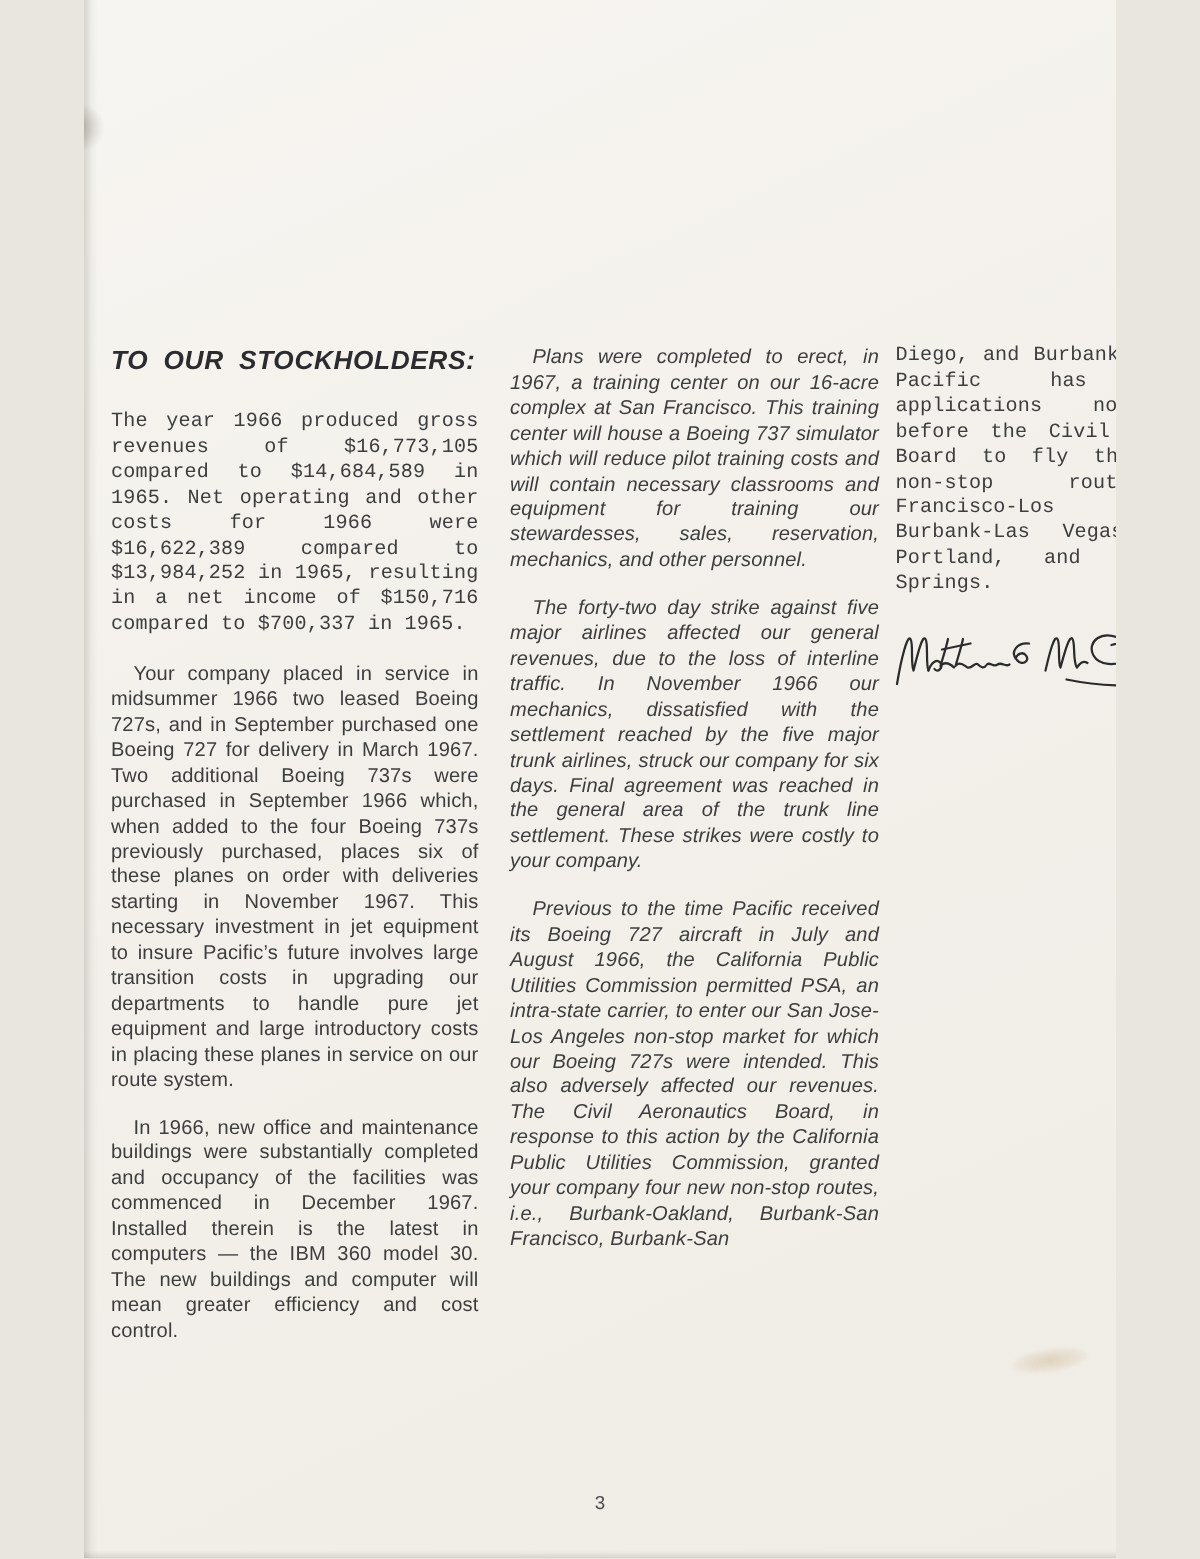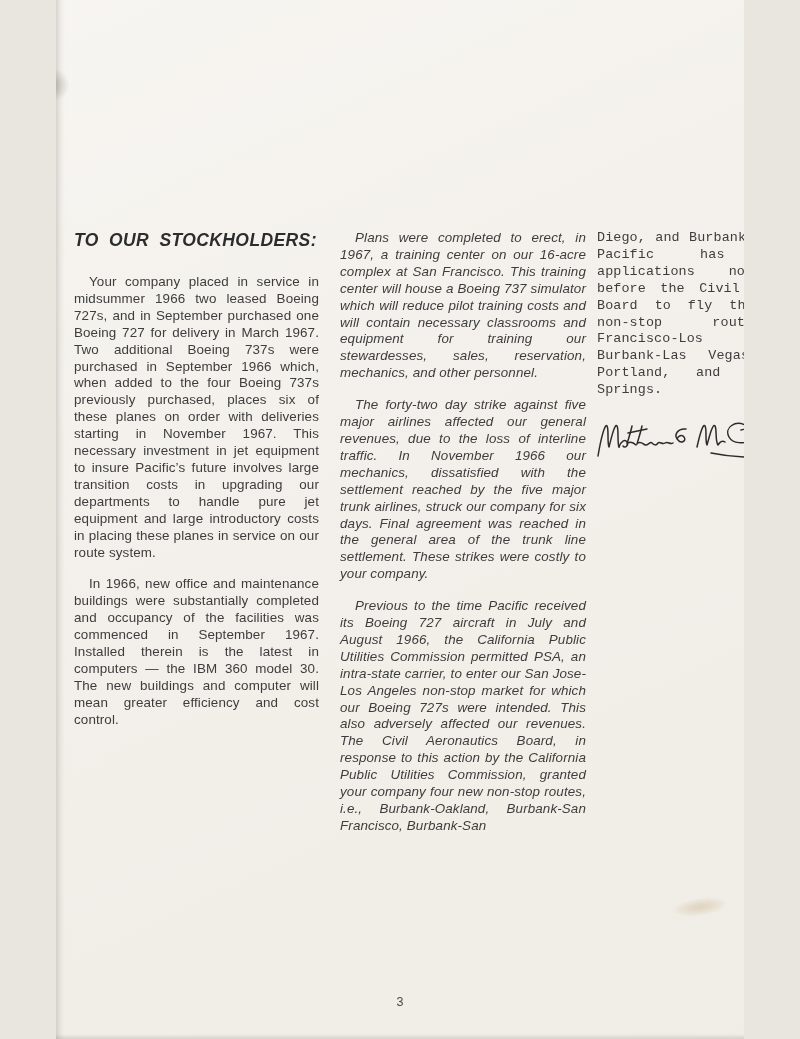--- a/index.html
+++ b/index.html
@@ -92,22 +92,23 @@
 
 <div class="page">
 
   <div class="edge-left"></div>
   <div class="corner-curl"></div>
   <div class="edge-bottom"></div>
   <div class="stain"></div>
 
   <div class="col col-1">
     <h1 class="heading">TO OUR STOCKHOLDERS:</h1>
+    <p class="no-indent">The year 1966 produced gross revenues of $16,773,105 compared to $14,684,589 in 1965. Net operating and other costs for 1966 were $16,622,389 compared to $13,984,252 in 1965, resulting in a net income of $150,716 compared to $700,337 in 1965.</p>
     <p>Your company placed in service in midsummer 1966 two leased Boeing 727s, and in September purchased one Boeing 727 for delivery in March 1967. Two additional Boeing 737s were purchased in September 1966 which, when added to the four Boeing 737s previously purchased, places six of these planes on order with deliveries starting in November 1967. This necessary investment in jet equipment to insure Pacific’s future involves large transition costs in upgrading our departments to handle pure jet equipment and large introductory costs in placing these planes in service on our route system.</p>
-    <p>In 1966, new office and maintenance buildings were substantially completed and occupancy of the facilities was commenced in September 1967. Installed therein is the latest in computers — the IBM 360 model 30. The new buildings and computer will mean greater efficiency and cost control.</p>
+    <p>In 1966, new office and maintenance buildings were substantially completed and occupancy of the facilities was commenced in December 1967. Installed therein is the latest in computers — the IBM 360 model 30. The new buildings and computer will mean greater efficiency and cost control.</p>
   </div>
 
   <div class="col col-2">
     <p>Plans were completed to erect, in 1967, a training center on our 16-acre complex at San Francisco. This training center will house a Boeing 737 simulator which will reduce pilot training costs and will contain necessary classrooms and equipment for training our stewardesses, sales, reservation, mechanics, and other personnel.</p>
     <p>The forty-two day strike against five major airlines affected our general revenues, due to the loss of interline traffic. In November 1966 our mechanics, dissatisfied with the settlement reached by the five major trunk airlines, struck our company for six days. Final agreement was reached in the general area of the trunk line settlement. These strikes were costly to your company.</p>
     <p>Previous to the time Pacific received its Boeing 727 aircraft in July and August 1966, the California Public Utilities Commission permitted PSA, an intra-state carrier, to enter our San Jose-Los Angeles non-stop market for which our Boeing 727s were intended. This also adversely affected our revenues. The Civil Aeronautics Board, in response to this action by the California Public Utilities Commission, granted your company four new non-stop routes, i.e., Burbank-Oakland, Burbank-San Francisco, Burbank-San</p>
   </div>
 
   <div class="col col-3">
     <p class="no-indent">Diego, and Burbank-Sacramento. Pacific has exemption applications now pending before the Civil Aeronautics Board to fly the following non-stop routes: San Francisco-Los Angeles, Burbank-Las Vegas, Burbank-Portland, and Burbank-Palm Springs.</p>

